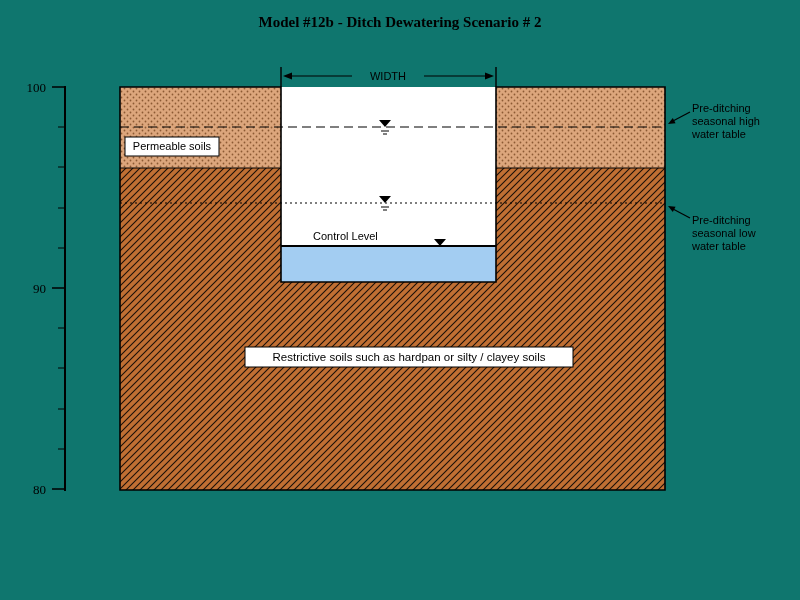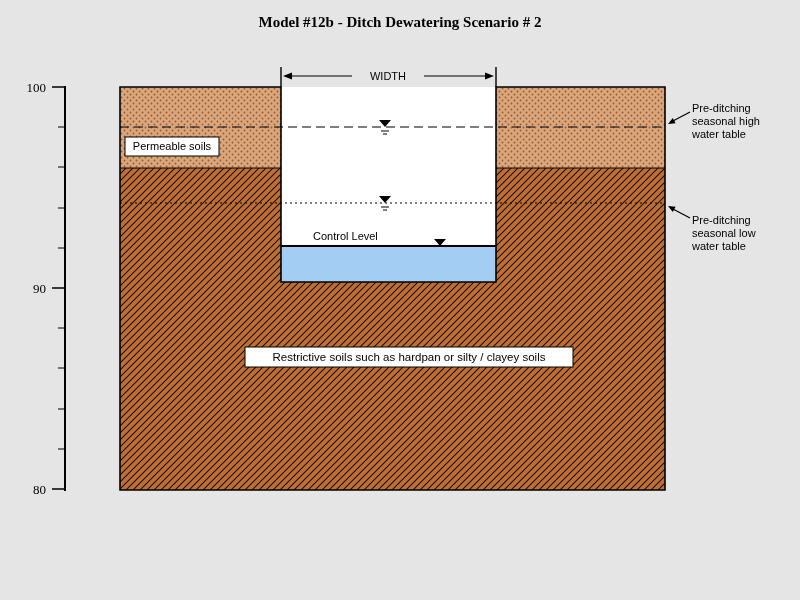--- a/index.html
+++ b/index.html
@@ -1,20 +1,20 @@
 <!DOCTYPE html>
 <html><head>
 <meta charset="utf-8">
 <style>
   html, body { margin: 0; padding: 0; background: #ffffff; }
   .page {
     position: relative;
     width: 800px;
     height: 600px;
-    background: #e5e5e5;
+    background: #0f766e;
     overflow: hidden;
     font-family: "Liberation Sans", sans-serif;
   }
   svg text { user-select: none; }
   .title-text {
     font-family: "Liberation Serif", serif;
     font-weight: bold;
     font-size: 15px;
     fill: #000000;
   }

